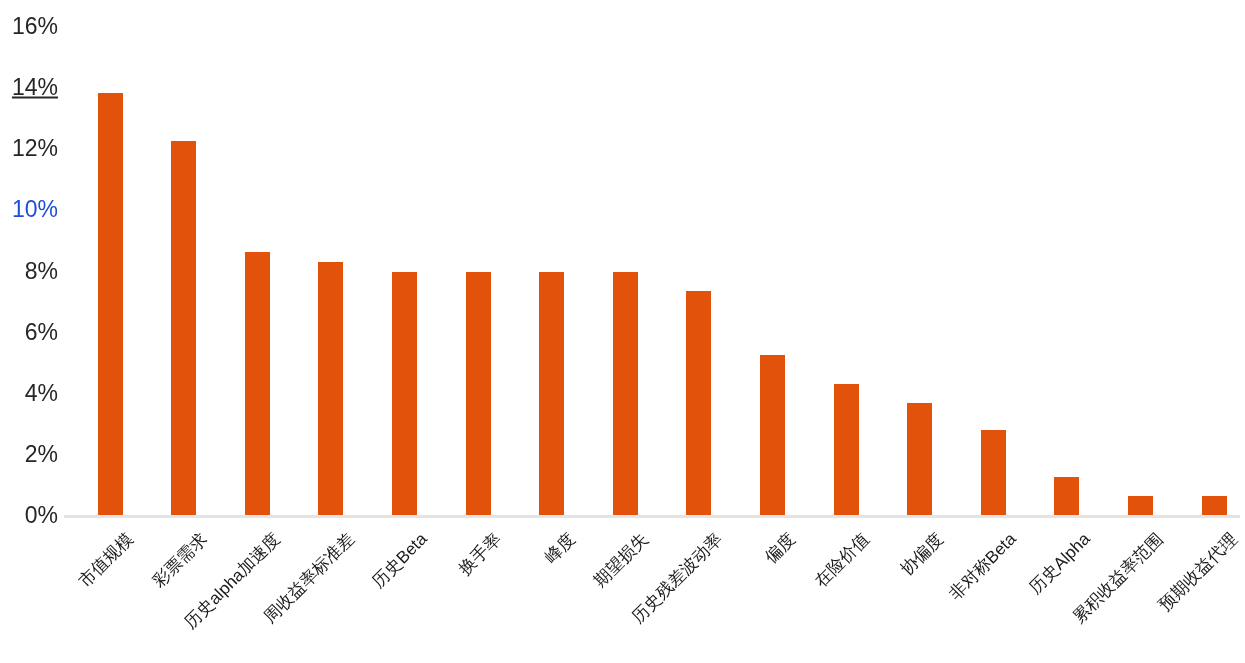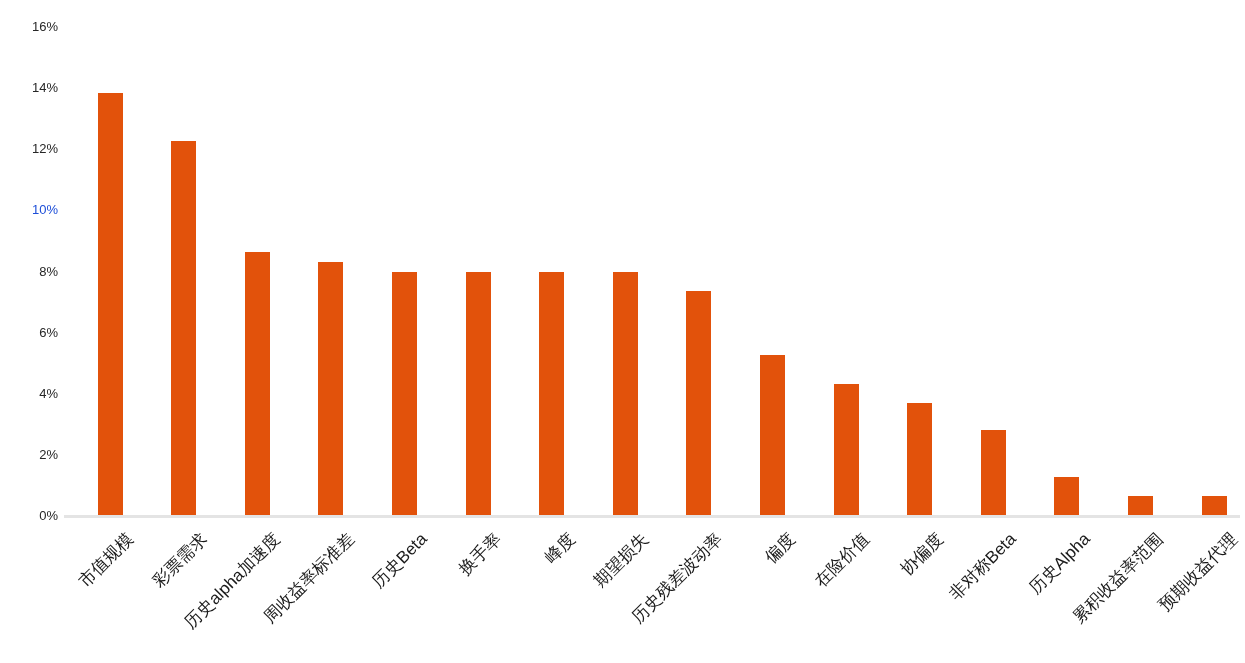--- a/index.html
+++ b/index.html
@@ -26,21 +26,21 @@
     left: 0;
     top: 0;
     width: 64px;
     height: 663px;
   }
   .y-tick {
     position: absolute;
     right: 6px;
     width: 58px;
     text-align: right;
-    font-size: 13px;
+    font-size: 23px;
     color: #262626;
     line-height: 1;
     transform: translateY(-50%);
     white-space: nowrap;
   }
 
   
   .plot {
     position: absolute;
     left: 64px;
@@ -95,21 +95,21 @@
 <div id="chart-root">
 
   <div class="y-axis">
       <div class="y-tick" style="top: 515px; color: rgb(38, 38, 38);">0%</div>
       <div class="y-tick" style="top: 453.875px; color: rgb(38, 38, 38);">2%</div>
       <div class="y-tick" style="top: 392.75px; color: rgb(38, 38, 38);">4%</div>
       <div class="y-tick" style="top: 331.625px; color: rgb(38, 38, 38);">6%</div>
       <div class="y-tick" style="top: 270.5px; color: rgb(38, 38, 38);">8%</div>
       <div class="y-tick" style="top: 209.375px; color: #1d4ed8;">10%</div>
       <div class="y-tick" style="top: 148.25px; color: rgb(38, 38, 38);">12%</div>
-      <div class="y-tick" style="top: 87.125px; color: rgb(38, 38, 38);">14%</div>
+      <div class="y-tick" style="top: 87.125px; color: rgb(38, 38, 38); text-decoration: underline;">14%</div>
       <div class="y-tick" style="top: 26px; color: rgb(38, 38, 38);">16%</div>
     </div>
 
   <div class="plot">
     <div class="baseline" style="top: 515px; background: rgb(228, 228, 228);"></div>
     <div class="bars-layer">
         <div class="bar" title="市值规模 13.8%" style="left: 33.5px; width: 25px; top: 93.2375px; height: 421.762px; background: rgb(226, 82, 11);"></div>
         <div class="bar" title="彩票需求 12.25%" style="left: 107.1px; width: 25px; top: 140.609px; height: 374.391px; background: rgb(226, 82, 11);"></div>
         <div class="bar" title="历史alpha加速度 8.6%" style="left: 180.7px; width: 25px; top: 252.162px; height: 262.837px; background: rgb(226, 82, 11);"></div>
         <div class="bar" title="周收益率标准差 8.27%" style="left: 254.3px; width: 25px; top: 262.248px; height: 252.752px; background: rgb(226, 82, 11);"></div>

